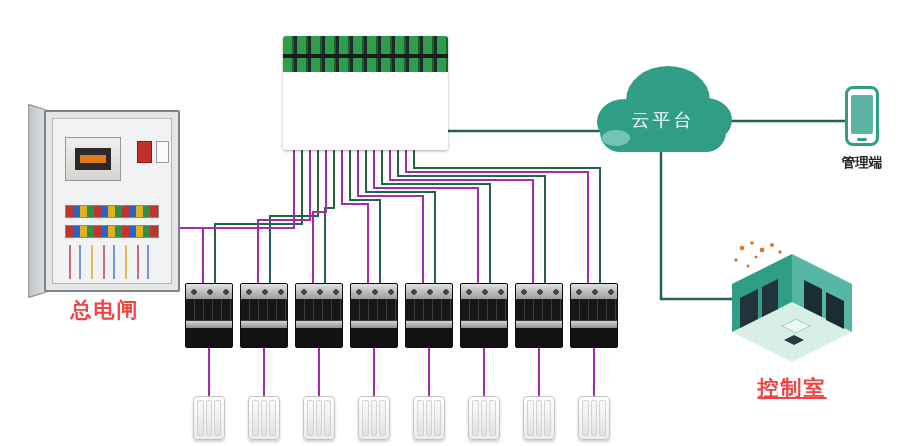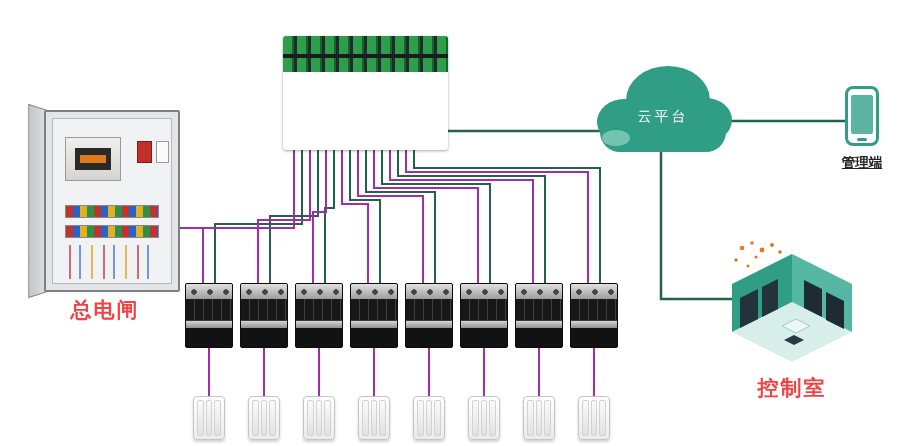--- a/index.html
+++ b/index.html
@@ -48,30 +48,30 @@
   .ctl-logo { position:absolute; left:18px; top:12px; width:26px; height:26px; border-radius:50%;
               background:radial-gradient(circle at 50% 50%, #cf5f17 0 5px, #fff 6px); border:2px solid #fff; }
   .ctl-model { position:absolute; left:12px; top:44px; color:#fff; font-size:9.5px; font-weight:700; letter-spacing:.5px; }
   .ctl-marks { position:absolute; left:14px; top:58px; color:#ffe3c8; font-size:7px; letter-spacing:1px; }
   .ctl-leds { position:absolute; left:88px; top:44px; width:64px; height:18px;
               background-image:radial-gradient(circle,#ffeccd 1.6px,transparent 2.2px); background-size:9px 9px; }
 
   
   .cloud { position:absolute; left:588px; top:56px; width:150px; height:112px; }
   .cloud-label { position:absolute; top:52px; left:0; width:100%; text-align:center;
-                 color:#fff; font-size:14px; letter-spacing:3px; font-weight:500; }
+                 color:#fff; font-size:18px; letter-spacing:3px; font-weight:500; }
 
   
   .phone { position:absolute; left:845px; top:86px; width:34px; height:60px;
            border:3px solid #2f9e85; border-radius:8px; background:#fff; }
   .phone-screen { position:absolute; left:3px; right:3px; top:6px; bottom:9px; background:#5ab4a1; border-radius:2px; }
   .phone-home { position:absolute; bottom:2px; left:50%; transform:translateX(-50%); width:10px; height:3px;
                 background:#2f9e85; border-radius:2px; }
   .phone-label { position:absolute; left:832px; top:154px; width:60px; text-align:center;
-                 font-size:13.5px; font-weight:600; color:#222;text-decoration:underline; }
+                 font-size:13.5px; font-weight:600; color:#222; }
 
   
   .room { position:absolute; left:726px; top:240px; }
 
   
   .contactors { position:absolute; left:185px; top:283px; display:flex; gap:7px; }
   .contactor { width:48px; height:65px; display:flex; flex-direction:column;
                border:1px solid #0c0c0c; border-radius:2px; background:#1d1d1d; overflow:hidden; }
   .c-top { height:15px;
            background-image:radial-gradient(circle at 8px 8px,#444 2.5px,rgba(0,0,0,0) 3px),linear-gradient(180deg,#e0e0e0,#9e9e9e);
@@ -190,21 +190,21 @@
       <circle cx="16" cy="8" r="2.2"></circle>
         <circle cx="26" cy="3" r="1.8"></circle>
       <circle cx="36" cy="10" r="2.4"></circle>
         <circle cx="10" cy="20" r="1.8"></circle>
       <circle cx="46" cy="5" r="2"></circle>
         <circle cx="30" cy="17" r="1.6"></circle>
       <circle cx="54" cy="12" r="1.8"></circle>
         <circle cx="22" cy="26" r="1.5"></circle>
     </g>
   </svg>
-  <div class="big-label" style="left:726px; top:374px; width:132px;">控制室</div>
+  <div class="big-label" style="left:726px; top:374px; width:132px;text-decoration:underline;">控制室</div>
 
   <div class="contactors">
     <div class="contactor">
       <div class="c-top"></div>
       <div class="c-body"></div>
       <div class="c-band"></div>
       <div class="c-base"></div>
     </div>
     <div class="contactor">
       <div class="c-top"></div>

